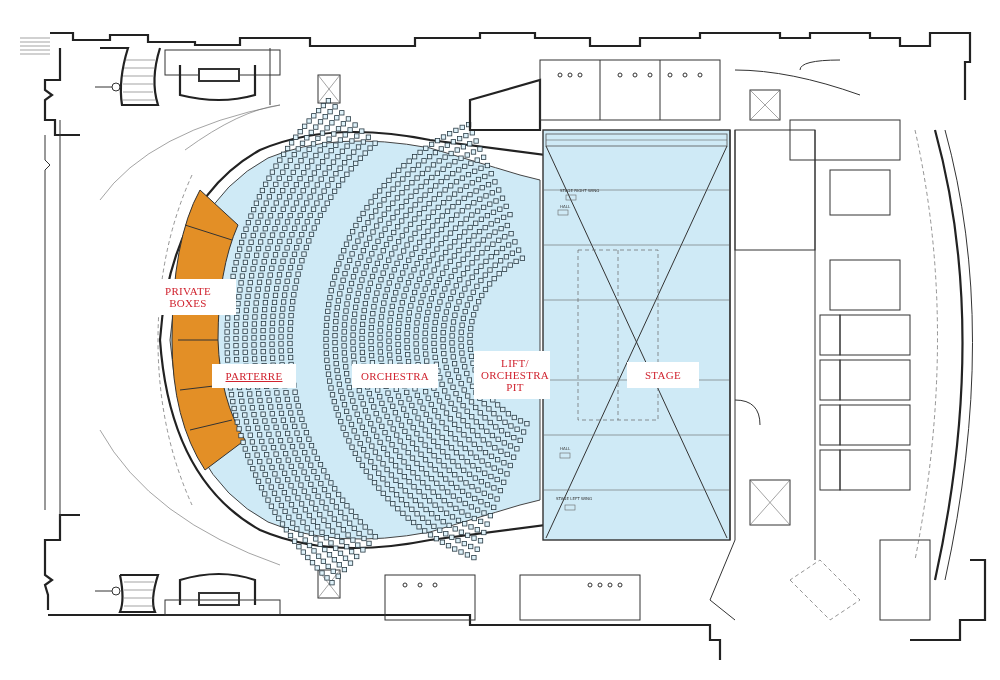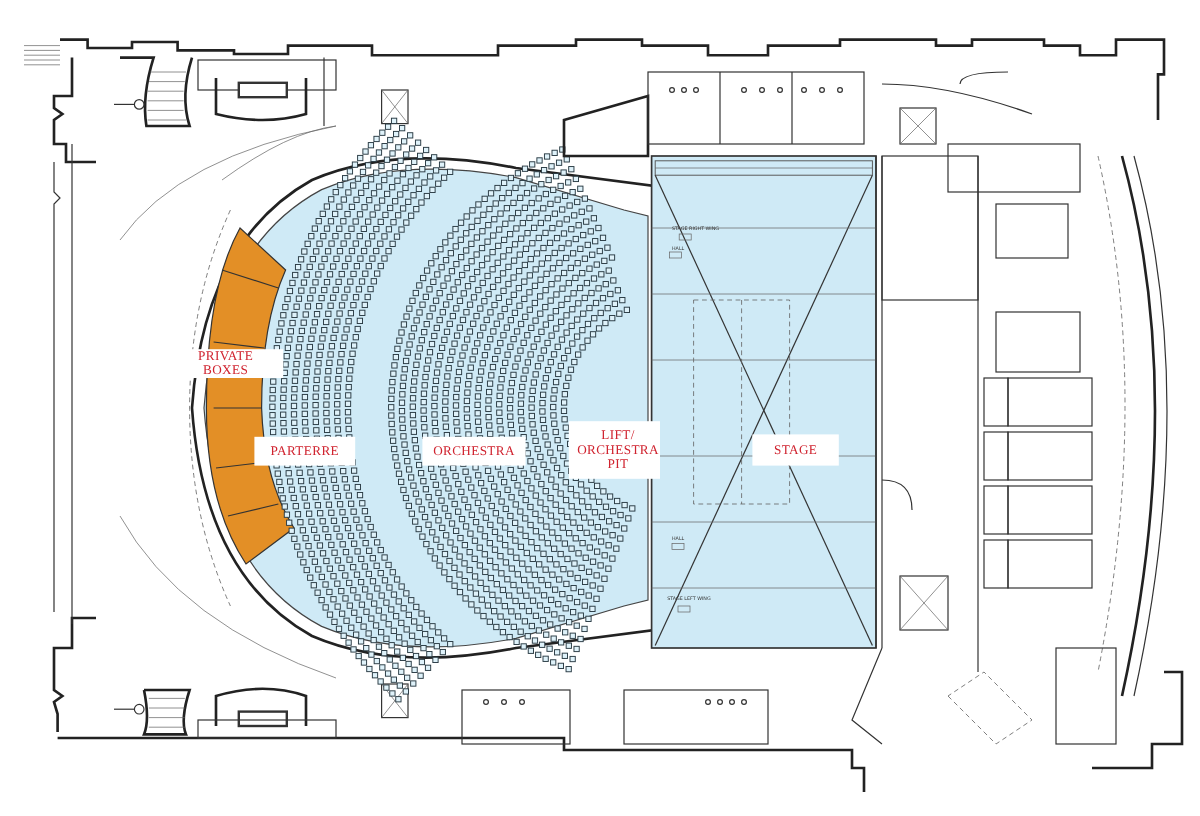--- a/index.html
+++ b/index.html
@@ -1719,24 +1719,24 @@
       <rect x="820" y="405" width="20" height="40"></rect>
         <rect x="840" y="405" width="70" height="40"></rect>
       <rect x="820" y="450" width="20" height="40"></rect>
         <rect x="840" y="450" width="70" height="40"></rect>
     </g>
     <line class="thin" x1="815" y1="130" x2="815" y2="560"></line>
     <path class="thin" d="M735,400 Q760,400 760,425"></path>
   </g>
 </svg>
 
-<div class="label" style="left:140px;top:279px;width:96px;height:24px;margin-top:12px;">
+<div class="label" style="left:140px;top:279px;width:96px;height:36px;">
   <span>PRIVATE BOXES</span>
 </div>
-<div class="label" style="left:212px;top:364px;width:84px;height:24px;">
+<div class="label" style="left:212px;top:364px;width:84px;height:24px;text-decoration:underline;">
   <span>PARTERRE</span>
 </div>
 <div class="label" style="left:352px;top:364px;width:86px;height:24px;">
   <span>ORCHESTRA</span>
 </div>
 <div class="label" style="left:474px;top:351px;width:76px;height:48px;padding-left:12px;">
   <span>LIFT/</span>
   <span>ORCHESTRA</span>
   <span>PIT</span>
 </div>

